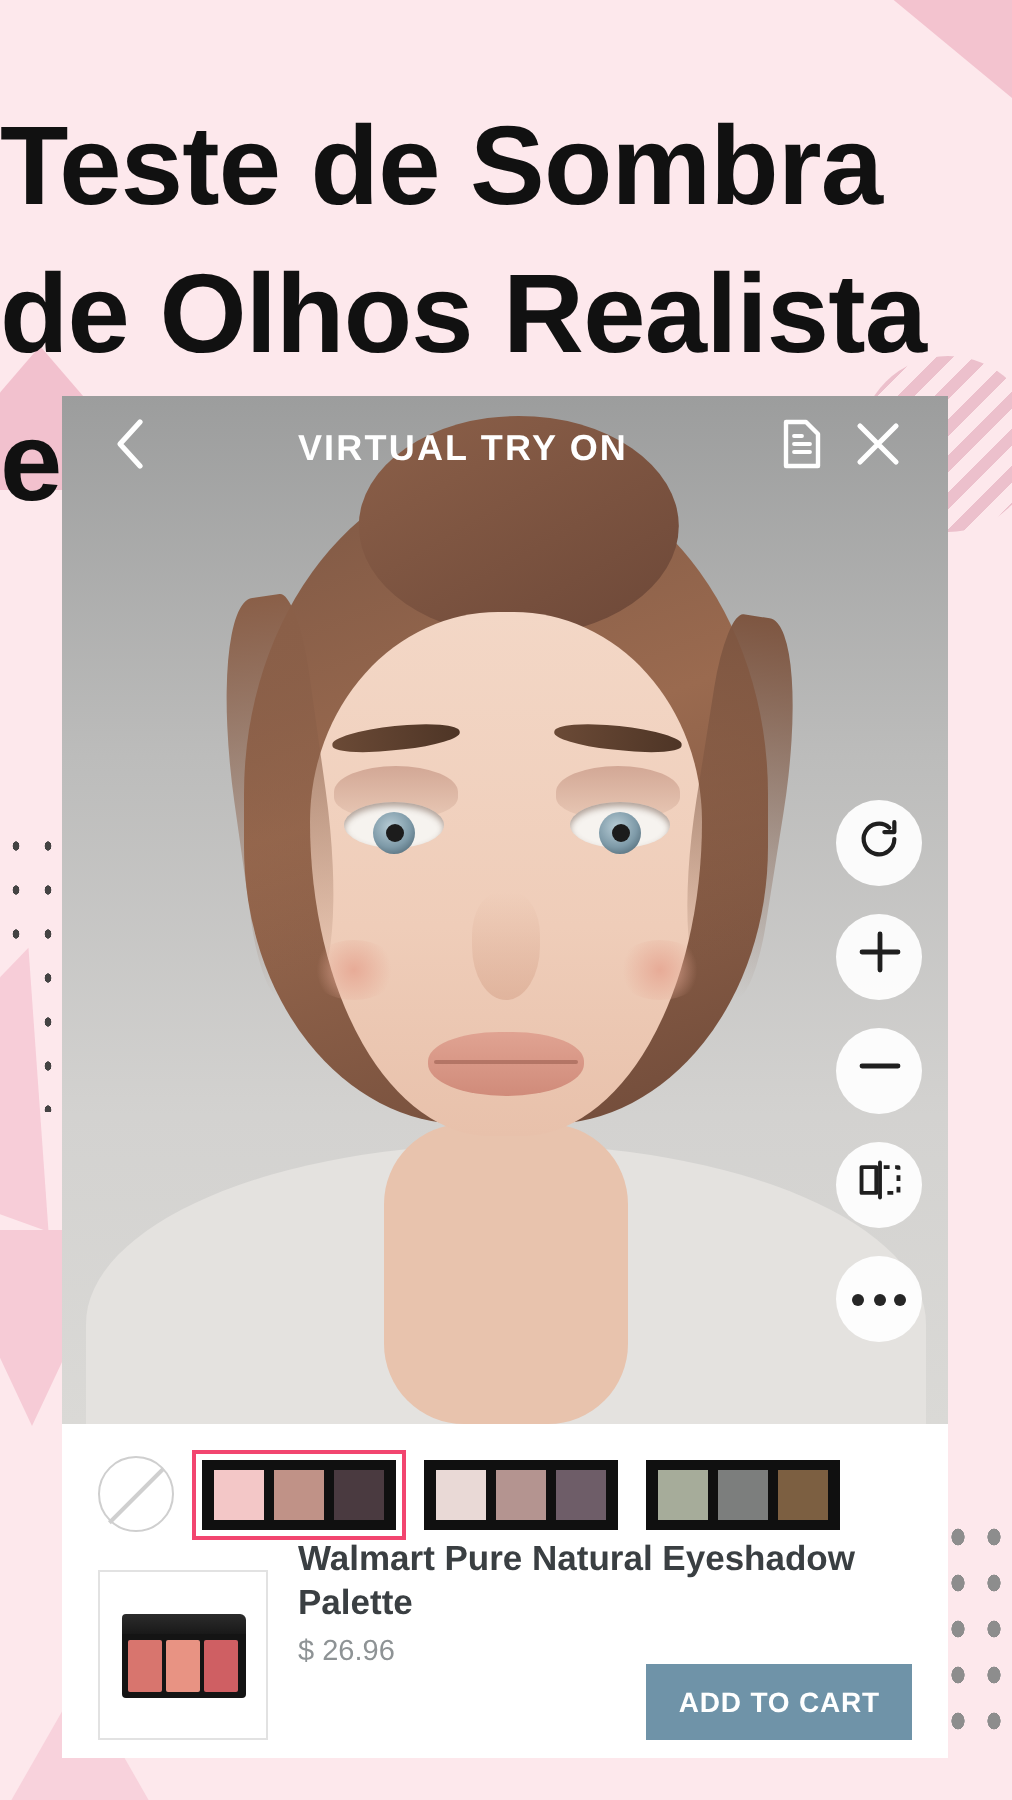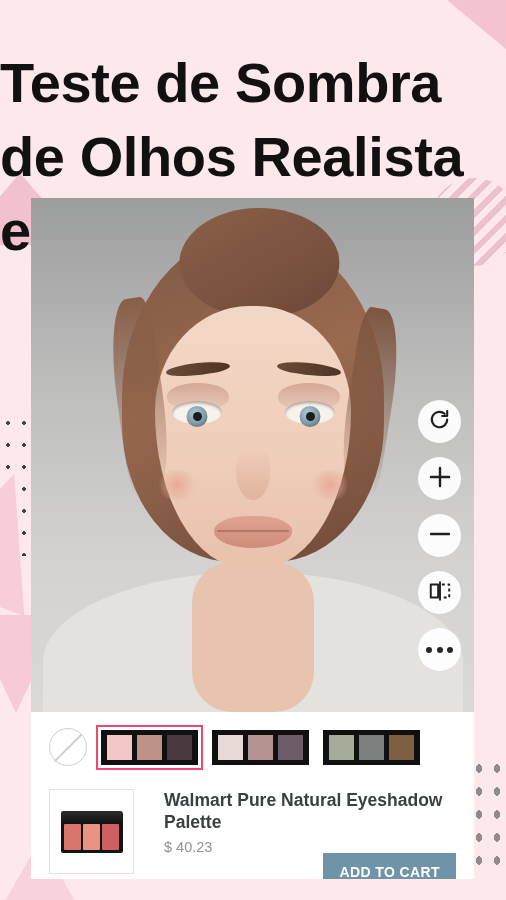--- a/index.html
+++ b/index.html
@@ -249,21 +249,21 @@
     cursor: pointer; flex: none;
   }
   .palette.selected {
     outline: 2.5px solid #f2456f;
     outline-offset: 3px;
   }
   .palette .sw { width: 25px; height: 25px; }
 
   
   .product {
-    margin-top: 23px; display: flex; gap: 30px; align-items: flex-start;
+    margin-top: 2px; display: flex; gap: 15px; align-items: flex-end;
   }
   .thumb {
     width: 85px; height: 85px; flex: none;
     border: 1px solid #e2e2e2; background: #fff;
     display: flex; align-items: center; justify-content: center;
   }
   .pal-img { position: relative; width: 62px; height: 42px; }
   .pal-lid {
     position: absolute; top: 0; left: 0; width: 62px; height: 12px;
     background: linear-gradient(180deg,#2c2c2c,#151515); border-radius: 2px 3px 0 0;
@@ -333,20 +333,48 @@
       <div class="eye r">
         <div class="iris">
           <div class="pupil"></div>
         </div>
       </div>
       <div class="nose"></div>
       <div class="lips"></div>
       <div class="lip-line"></div>
     </div>
 
+    <div class="topbar">
+      <div class="back">
+        <span>
+          <svg width="17" height="28" viewBox="0 0 17 28" fill="none">
+            <path d="M14 3 L4 14 L14 25" stroke="#ffffff" stroke-width="2.6" stroke-linecap="round" stroke-linejoin="round"></path>
+          </svg>
+        </span>
+      </div>
+
+      <div class="vt-title">VIRTUAL TRY ON</div>
+
+      <div class="t-icon">
+        <span>
+          <svg width="22" height="26" viewBox="0 0 22 26" fill="none">
+            <path d="M3 2 H13 L19 8 V24 H3 Z" stroke="#ffffff" stroke-width="2.2" stroke-linejoin="round"></path>
+            <path d="M7 13 H15 M7 17 H15 M7 9 H11" stroke="#ffffff" stroke-width="1.9" stroke-linecap="round"></path>
+          </svg>
+        </span>
+      </div>
+
+      <div class="t-icon">
+        <span>
+          <svg width="26" height="26" viewBox="0 0 26 26" fill="none">
+            <path d="M4 4 L22 22 M22 4 L4 22" stroke="#ffffff" stroke-width="2.6" stroke-linecap="round"></path>
+          </svg>
+        </span>
+      </div>
+    </div>
 
     <div class="rail">
 
       <div class="ctrl">
         <span>
           <svg width="23" height="23" viewBox="0 0 24 24" fill="none">
             <path d="M20 12a8 8 0 1 1-2.6-5.9" stroke="#1f1f1f" stroke-width="2.2" stroke-linecap="round"></path>
             <path d="M20 3.2 V8.4 H14.8" stroke="#1f1f1f" stroke-width="2.2" stroke-linecap="round" stroke-linejoin="round"></path>
           </svg>
         </span>
@@ -422,21 +450,21 @@
           <div class="pal-body">
             <span style="background:#d8756e"></span>
             <span style="background:#e89383"></span>
             <span style="background:#cf5f63"></span>
           </div>
         </div>
       </div>
 
       <div class="pinfo">
         <div class="pname">Walmart Pure Natural Eyeshadow Palette</div>
-        <div class="pprice">$ 40.23</div>
+        <div class="pprice">$ 26.96</div>
         <div class="cart-row">
           <button class="cart-btn">ADD TO CART</button>
         </div>
       </div>
     </div>
 
   </div>
 </div>
 
 </body></html>

